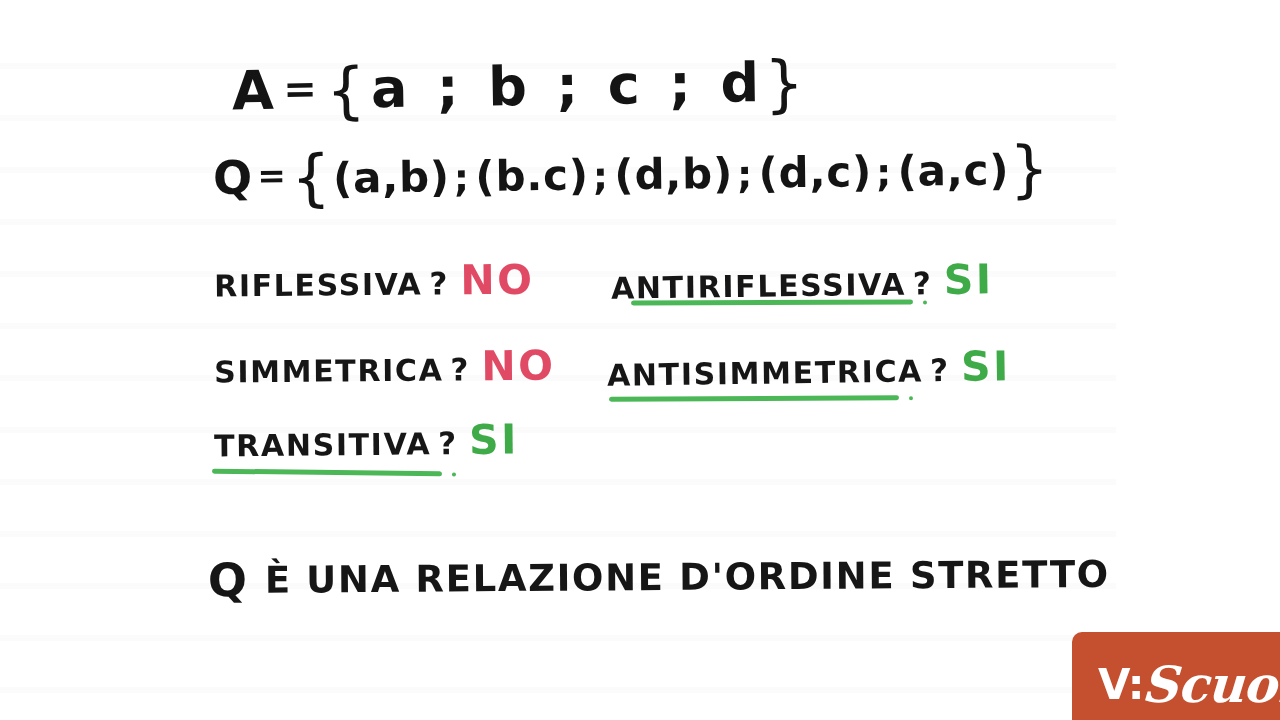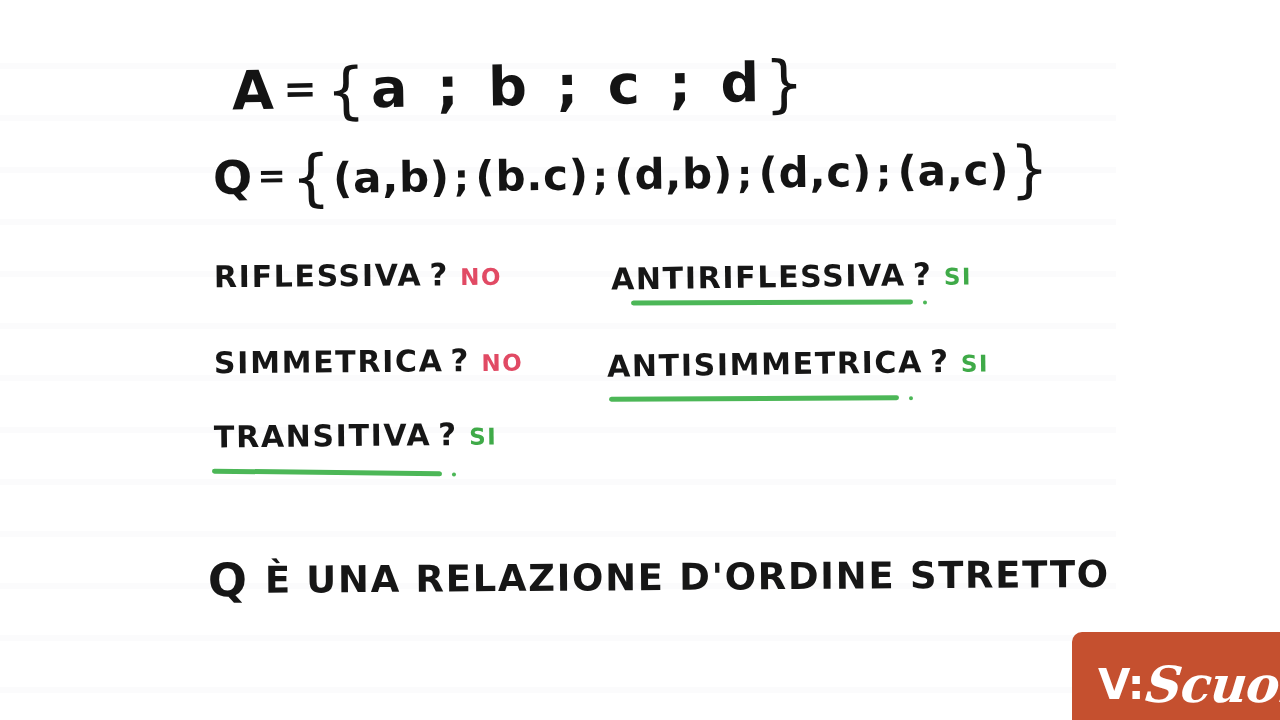--- a/index.html
+++ b/index.html
@@ -76,21 +76,21 @@
     color: #161616;
   }
   .prop-q {
     font-weight: 700;
     font-size: 31px;
     color: #161616;
     padding-left: 7px;
   }
   .prop-ans {
     font-weight: 700;
-    font-size: 23px;
+    font-size: 41px;
     letter-spacing: 0.06em;
     padding-left: 13px;
   }
   .ans-no { color: #e14a64; }
   .ans-si { color: #3faa48; }
 
   .underline {
     position: absolute;
     height: 5px;
     border-radius: 3px;

